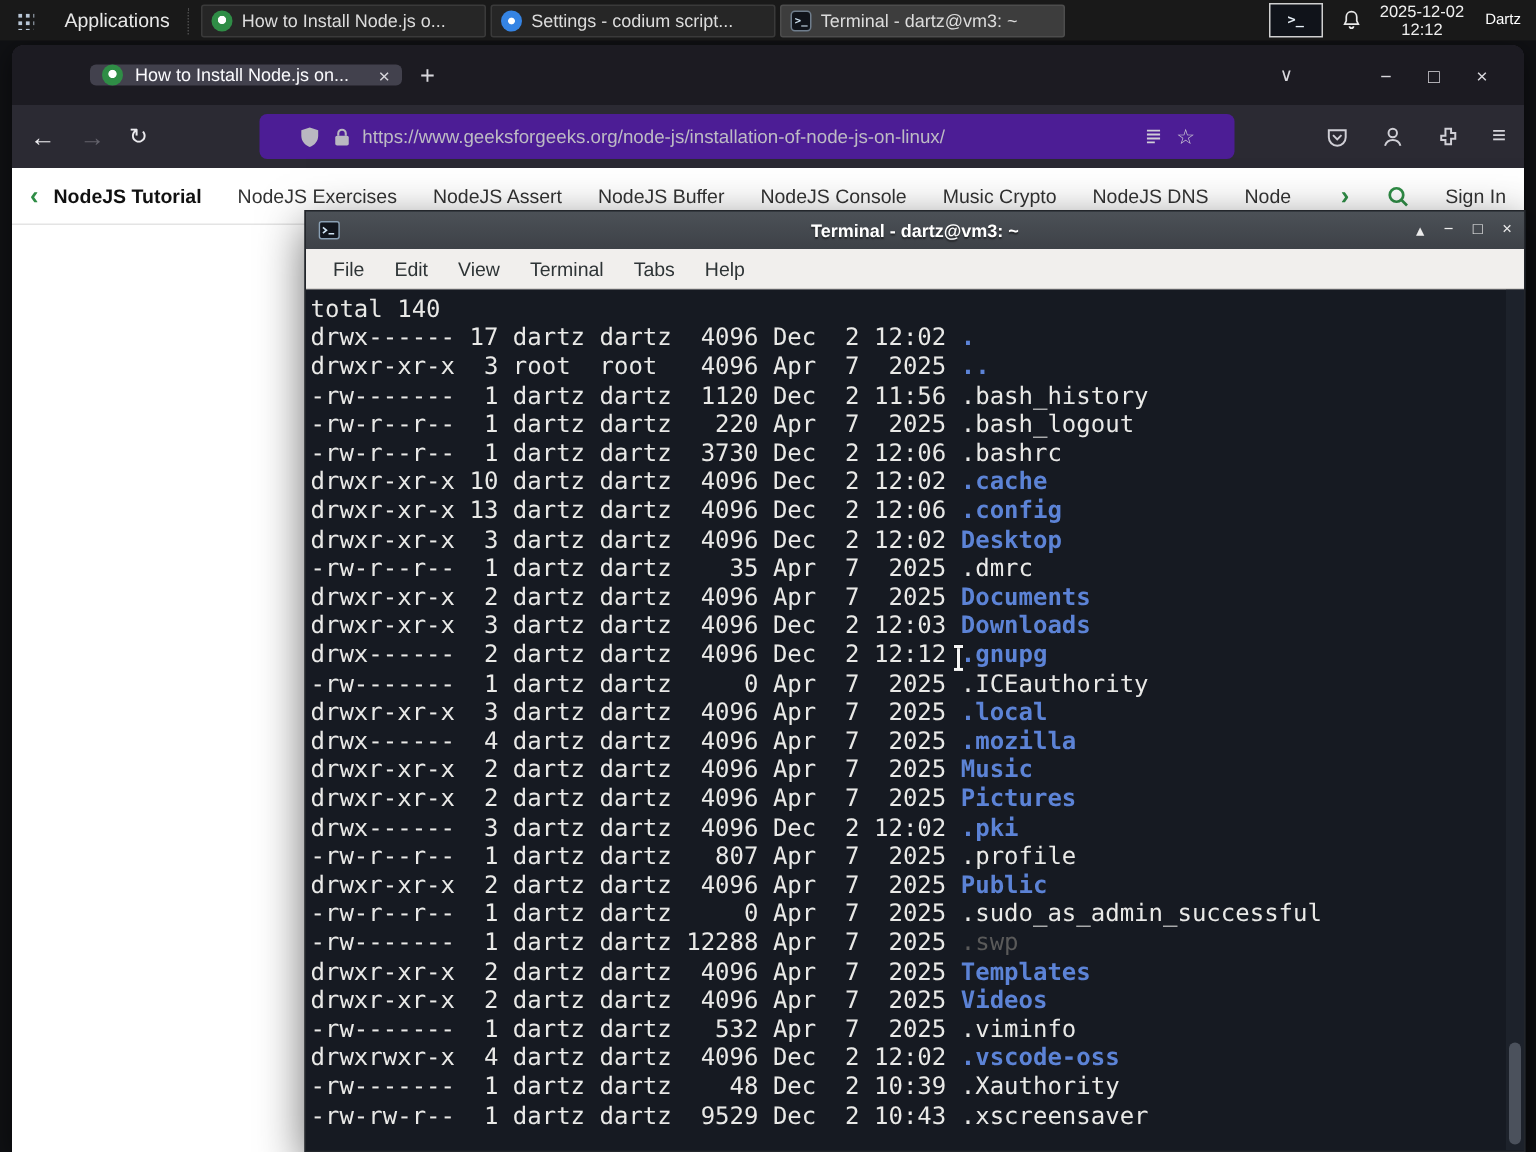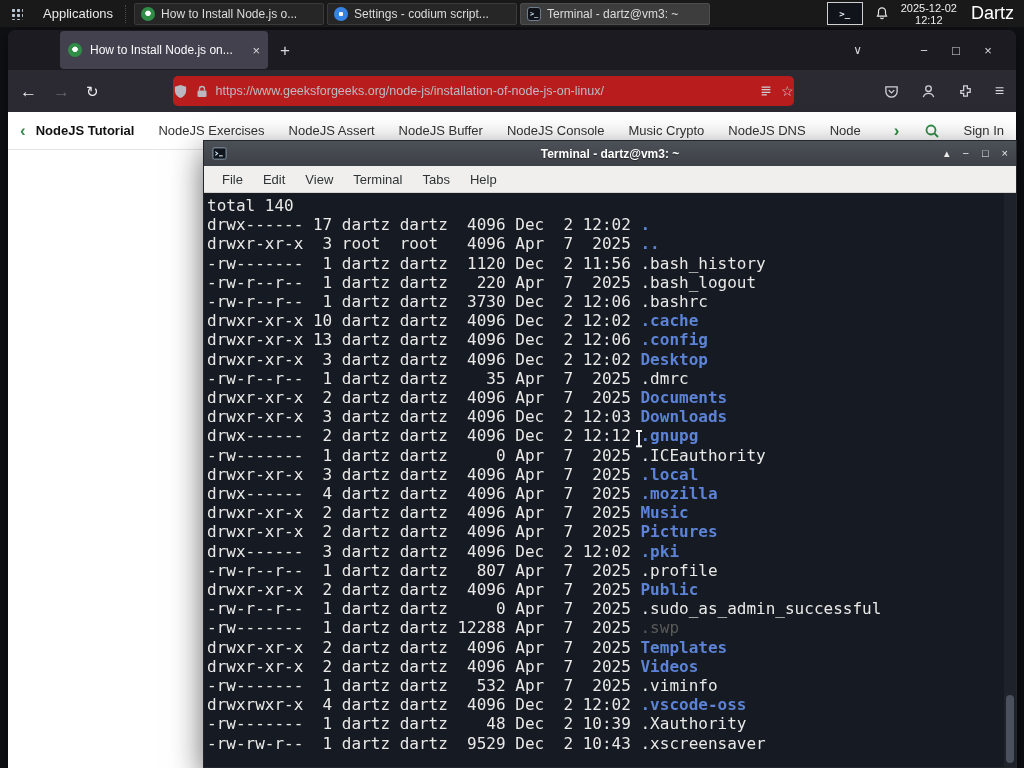--- a/index.html
+++ b/index.html
@@ -15,36 +15,36 @@
   .task-btn{width:190px;height:22px;display:flex;align-items:center;gap:6px;padding:0 6px;background:#262626;border:1px solid #3a3a3a;border-radius:2px;font-size:12px;white-space:nowrap;overflow:hidden;color:#dcdcdc;}
   .task-btn.active{background:#3d3d3d;border-color:#4d4d4d;}
   .task-label{overflow:hidden;text-overflow:clip;}
   .fav{width:14px;height:14px;flex:0 0 auto;border-radius:50%;}
   .fav-gfg{background:radial-gradient(circle at 50% 45%,#ffffff 0 2.5px,#2f8d46 3px);}
   .fav-settings{background:radial-gradient(circle at 50% 50%,#ffffff 0 2px,#3584e4 2.5px);}
   .fav-term{border-radius:3px;background:#10131a;border:1px solid #6f7d8c;color:#cfe3f2;font:700 7px "DejaVu Sans Mono",monospace;display:flex;align-items:center;justify-content:center;}
   .panel-right{margin-left:auto;display:flex;align-items:center;gap:12px;padding-right:10px;}
   .tray-box{width:36px;height:23px;border:1px solid #d0d0d0;background:#10131a;display:flex;align-items:center;justify-content:center;color:#e8f0f8;font:700 9px "DejaVu Sans Mono",monospace;}
   .clock{text-align:center;font-size:11px;line-height:12px;color:#f0f0f0;}
-  .panel-user{font-size:18px;color:#ffffff;padding-left:2px;}
+  .panel-user{font-size:10px;color:#ffffff;padding-left:2px;}
 
   
   .browser{position:absolute;left:8px;top:30px;width:1008px;bottom:0;background:#2b2a33;border-radius:8px 8px 0 0;box-shadow:0 4px 18px rgba(0,0,0,.55);z-index:10;overflow:hidden;}
   .tabbar{height:40px;background:#1c1b22;display:flex;align-items:center;position:relative;}
-  .tab{margin-left:52px;width:208px;height:38px;background:#42414d;border-radius:4px;display:flex;align-items:center;gap:8px;padding:0 8px;color:#fbfbfe;font-size:12px;}
+  .tab{margin-left:52px;width:208px;height:14px;background:#42414d;border-radius:4px;display:flex;align-items:center;gap:8px;padding:0 8px;color:#fbfbfe;font-size:12px;}
   .tab-title{flex:1;white-space:nowrap;overflow:hidden;}
   .tab-close{color:#d8d7dc;font-size:13px;line-height:1;}
   .newtab{margin-left:12px;color:#d8d7dc;font-size:17px;line-height:1;}
   .tab-right{position:absolute;right:12px;top:0;height:40px;display:flex;align-items:center;color:#d8d7dc;font-size:13px;}
   .alltabs{margin-right:46px;font-size:12px;}
   .winbtn{width:32px;text-align:center;font-size:13px;}
   .navbar{height:42px;display:flex;align-items:center;padding:0 12px;background:#2b2a33;gap:16px;}
   .nav-glyph{font-size:17px;color:#ebeaee;line-height:1;}
   .nav-glyph.disabled{color:#63626b;}
-  .urlbar{flex:1;margin-left:58px;margin-right:74px;height:30px;background:#b91c1c;border-radius:5px;display:flex;align-items:center;gap:8px;padding:0 0;color:#b9b8c1;font-size:12.5px;}
+  .urlbar{flex:1;margin-left:58px;margin-right:45px;height:30px;background:#4c1d95;border-radius:5px;display:flex;align-items:center;gap:8px;padding:0 26px;color:#b9b8c1;font-size:12.5px;}
   .url-text{flex:1;white-space:nowrap;overflow:hidden;color:#bdbbc4;}
   .url-star{color:#cfced6;font-size:14px;}
   .nav-right{display:flex;align-items:center;gap:22px;}
   .menu-glyph{color:#d6d5db;font-size:16px;line-height:1;}
   .page{position:absolute;top:82px;left:0;right:0;bottom:0;background:#ffffff;}
   .site-nav{height:38px;border-bottom:1px solid #e4e4e4;display:flex;align-items:center;padding:0 12px;font-size:13px;color:#333;position:relative;background:#fff;}
   .snav-chev{color:#2f8d46;font-weight:700;font-size:17px;line-height:1;}
   .nav-items{display:flex;gap:24px;overflow:hidden;flex:1;margin:0 132px 0 10px;white-space:nowrap;}
   .nav-items span{flex:0 0 auto;}
   .nav-items .first{font-weight:700;color:#111;}

